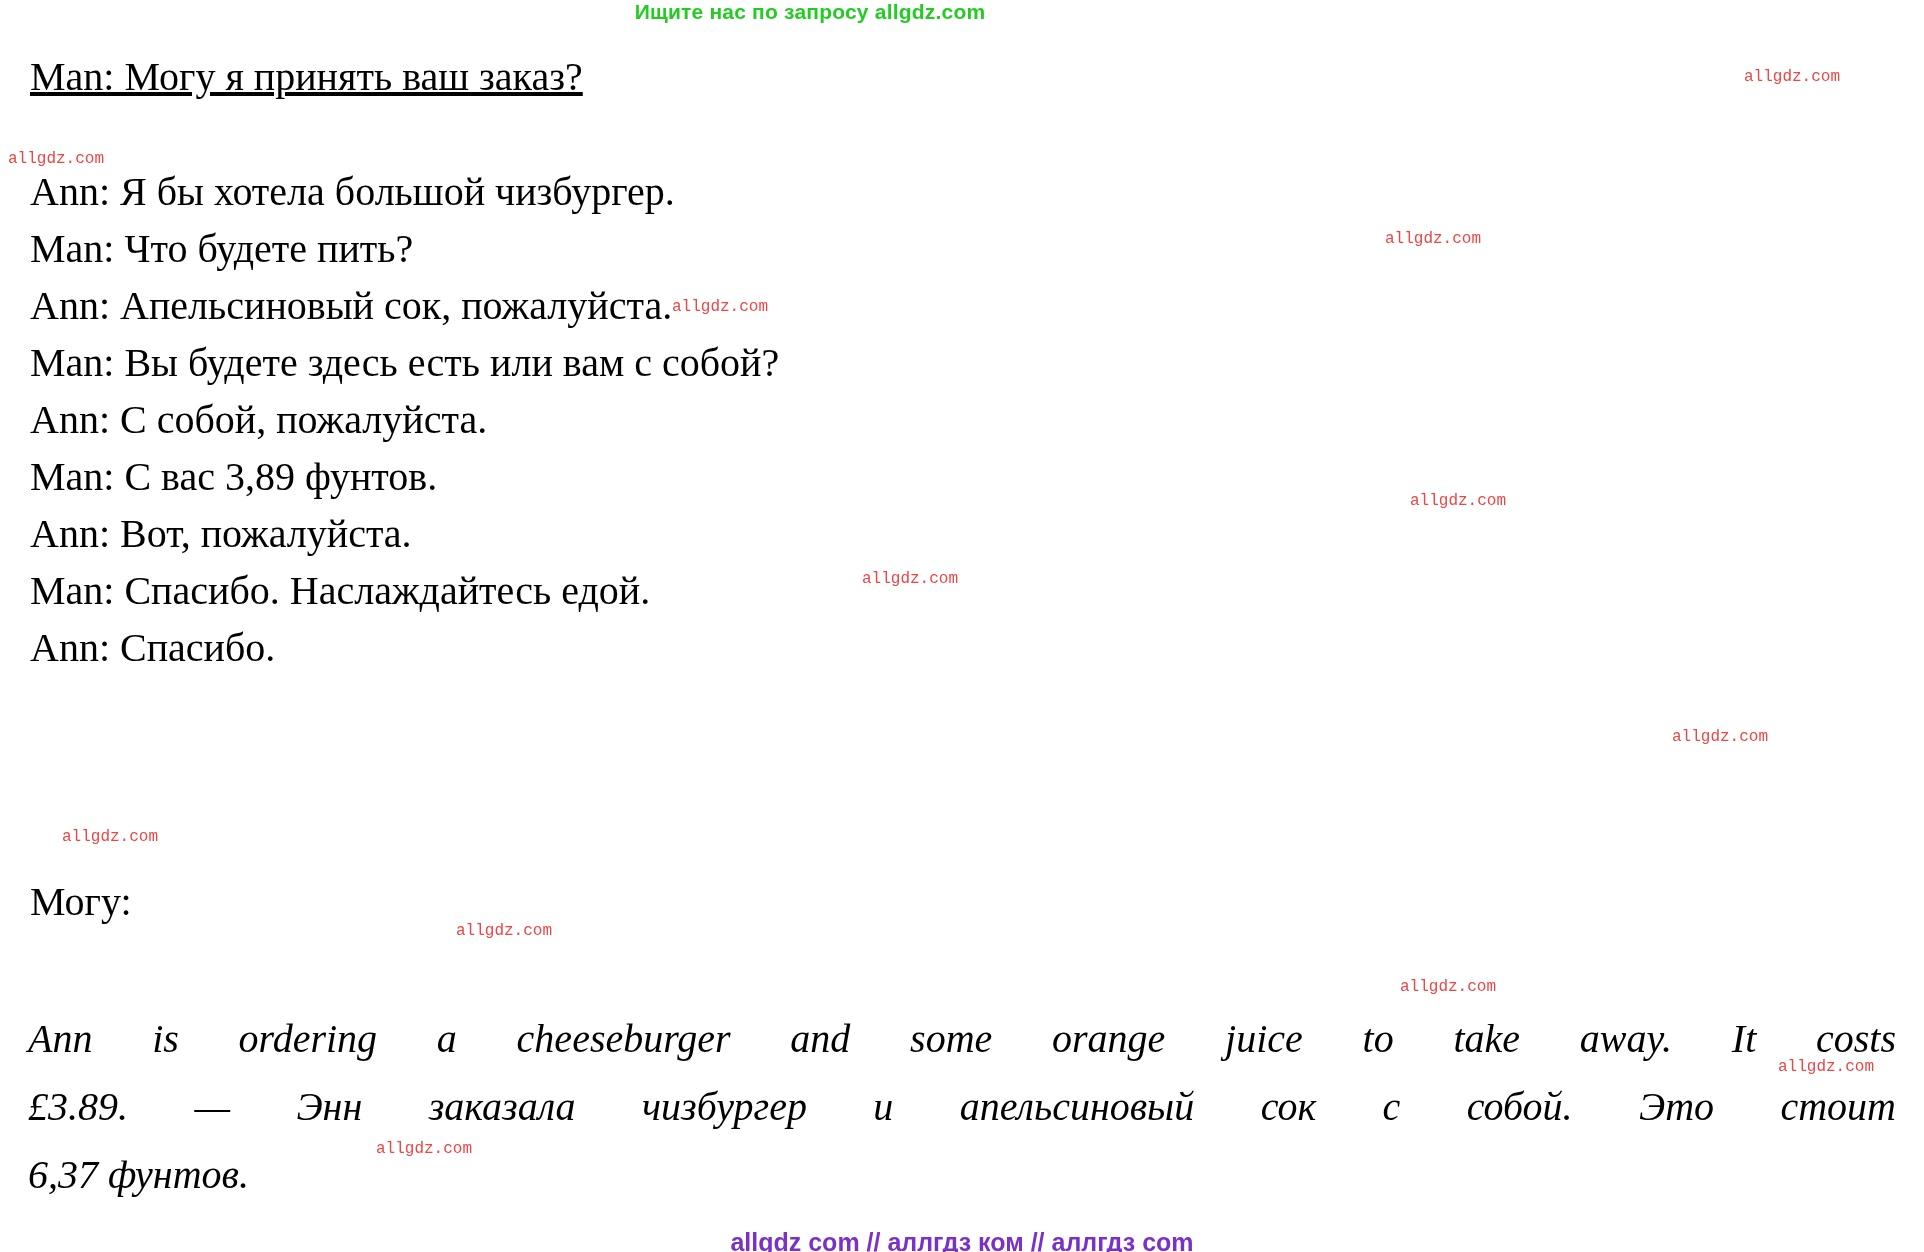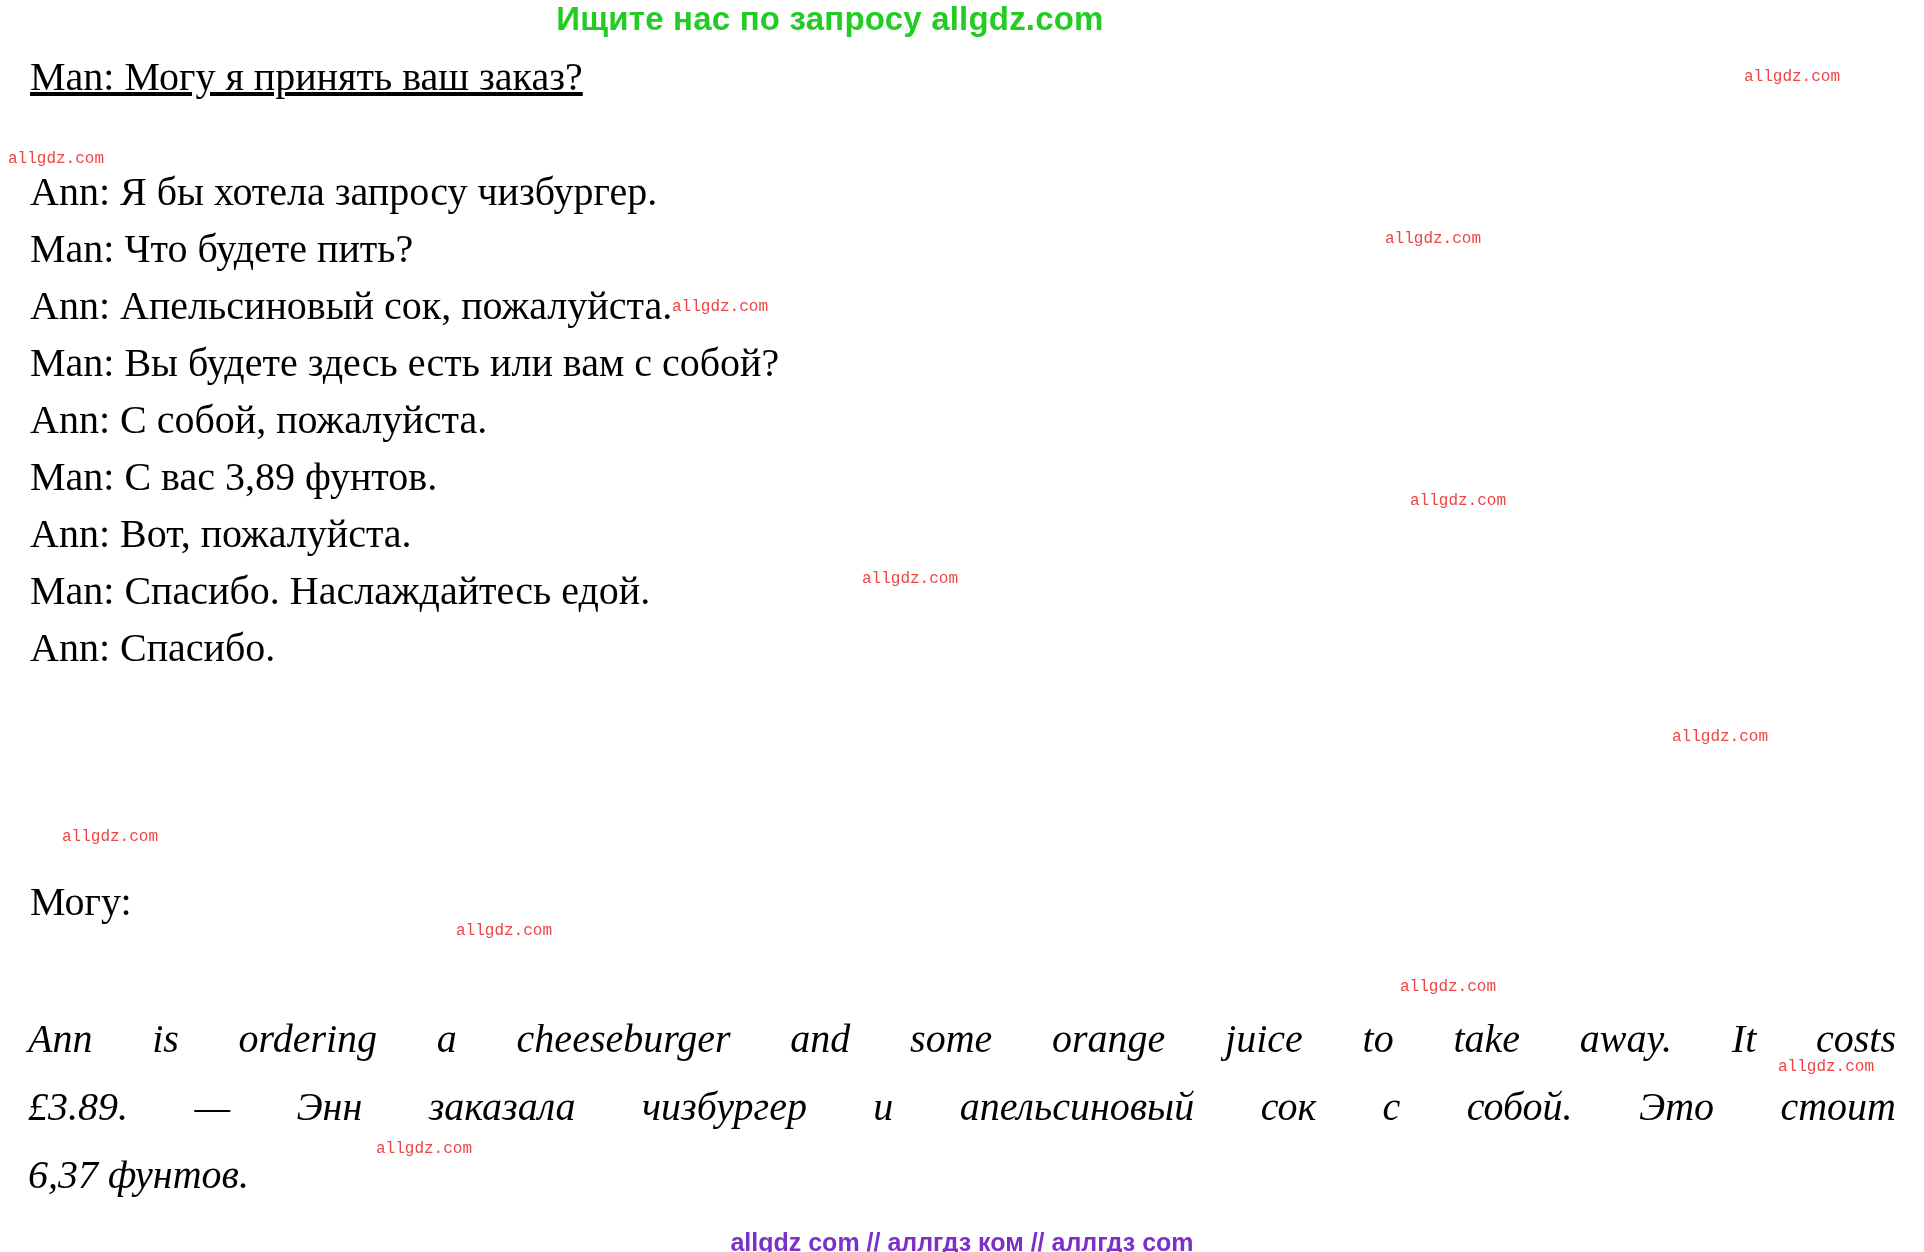--- a/index.html
+++ b/index.html
@@ -20,25 +20,24 @@
     width: 1924px;
     height: 1252px;
   }
   .top-banner {
     position: absolute;
     top: 0px;
     left: 0;
     width: 1620px;
     text-align: center;
     font-family: "Liberation Sans", sans-serif;
-    font-size: 33px;
+    font-size: 21px;
     color: #22cc22;
     font-weight: 600;
     letter-spacing: 0.2px;
-    padding-left: 20px;
   }
   .bottom-banner {
     position: absolute;
     top: 1208px;
     left: 0;
     width: 1924px;
     text-align: center;
     font-family: "Liberation Sans", sans-serif;
     font-size: 25px;
     color: #7b30c8;
@@ -89,21 +88,21 @@
 </style>
 </head>
 <body>
 
 <div id="page">
 
   <div class="top-banner">Ищите нас по запросу allgdz.com</div>
 
   <div class="dialogue">
     <div class="line first">Man: Могу я принять ваш заказ?</div>
-    <div class="line">Ann: Я бы хотела запросу чизбургер.</div>
+    <div class="line">Ann: Я бы хотела большой чизбургер.</div>
     <div class="line">Man: Что будете пить?</div>
     <div class="line">Ann: Апельсиновый сок, пожалуйста.</div>
     <div class="line">Man: Вы будете здесь есть или вам с собой?</div>
     <div class="line">Ann: С собой, пожалуйста.</div>
     <div class="line">Man: С вас 3,89 фунтов.</div>
     <div class="line">Ann: Вот, пожалуйста.</div>
     <div class="line">Man: Спасибо. Наслаждайтесь едой.</div>
     <div class="line">Ann: Спасибо.</div>
   </div>
 

